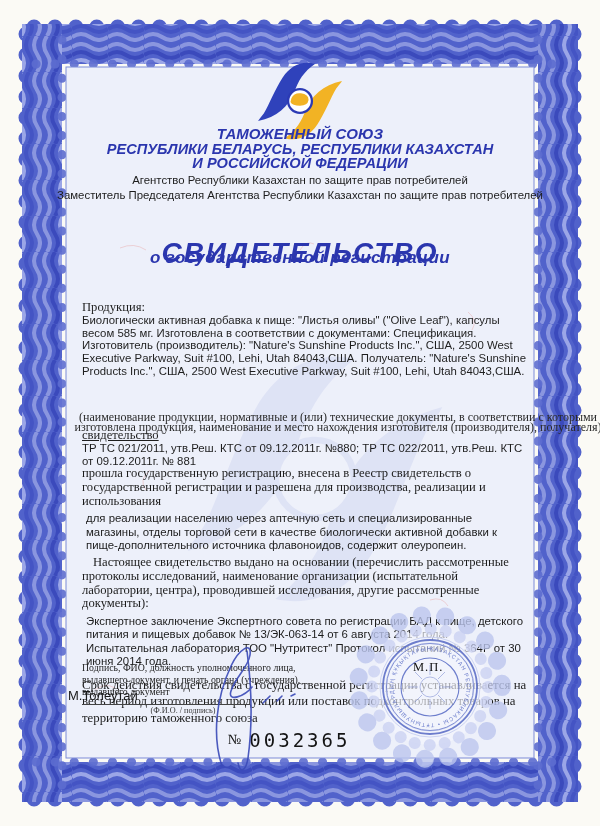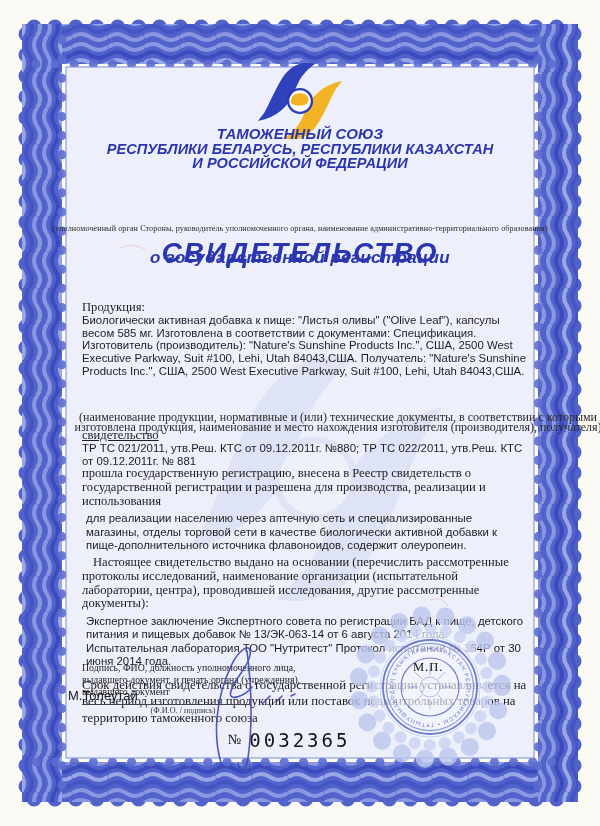--- a/index.html
+++ b/index.html
@@ -127,22 +127,25 @@
     <circle cx="50" cy="43" r="12.5" fill="#ffffff" stroke="#2b3ab5" stroke-width="2.4"></circle>
     <path d="M41,40 q3,-6 10,-5 q8,1 8,7 q-1,6 -9,6 q-8,0 -10,-4 z" fill="#f2b324"></path>
   </svg>
 
   <div class="abs centered blue-head union-block">
     <div class="l1">ТАМОЖЕННЫЙ СОЮЗ</div>
     <div>РЕСПУБЛИКИ БЕЛАРУСЬ, РЕСПУБЛИКИ КАЗАХСТАН</div>
     <div>И РОССИЙСКОЙ ФЕДЕРАЦИИ</div>
   </div>
 
-
-  <div class="abs centered serif authority-caption">(уполномоченный орган Стороны, руководитель уполномоченного органа, наименование административно-территориального образования)</div>
+  <div class="abs centered agency-block">
+    <div>Агентство Республики Казахстан по защите прав потребителей</div>
+    <div>Заместитель Председателя Агентства Республики Казахстан по защите прав потребителей</div>
+  </div>
+
 
   <div class="abs centered blue-head title-main">СВИДЕТЕЛЬСТВО</div>
   <div class="abs centered blue-head title-sub">о государственной регистрации</div>
 
   <div class="abs col product-block">
     <span class="label">Продукция:</span><br>
     <span>Биологически активная добавка к пище: "Листья оливы" ("Olive Leaf"), капсулы весом 585 мг. Изготовлена в соответствии с документами: Спецификация. Изготовитель (производитель): "Nature's Sunshine Products Inc.", США, 2500 West Executive Parkway, Suit #100, Lehi, Utah 84043,США.  Получатель: "Nature's Sunshine Products Inc.", США, 2500 West Executive Parkway, Suit #100, Lehi, Utah 84043,США.</span>
   </div>
 
   <div class="abs serif product-caption">(наименование продукции, нормативные и (или) технические документы, в соответствии с которыми изготовлена продукция, наименование и место нахождения изготовителя (производителя), получателя)</div>

